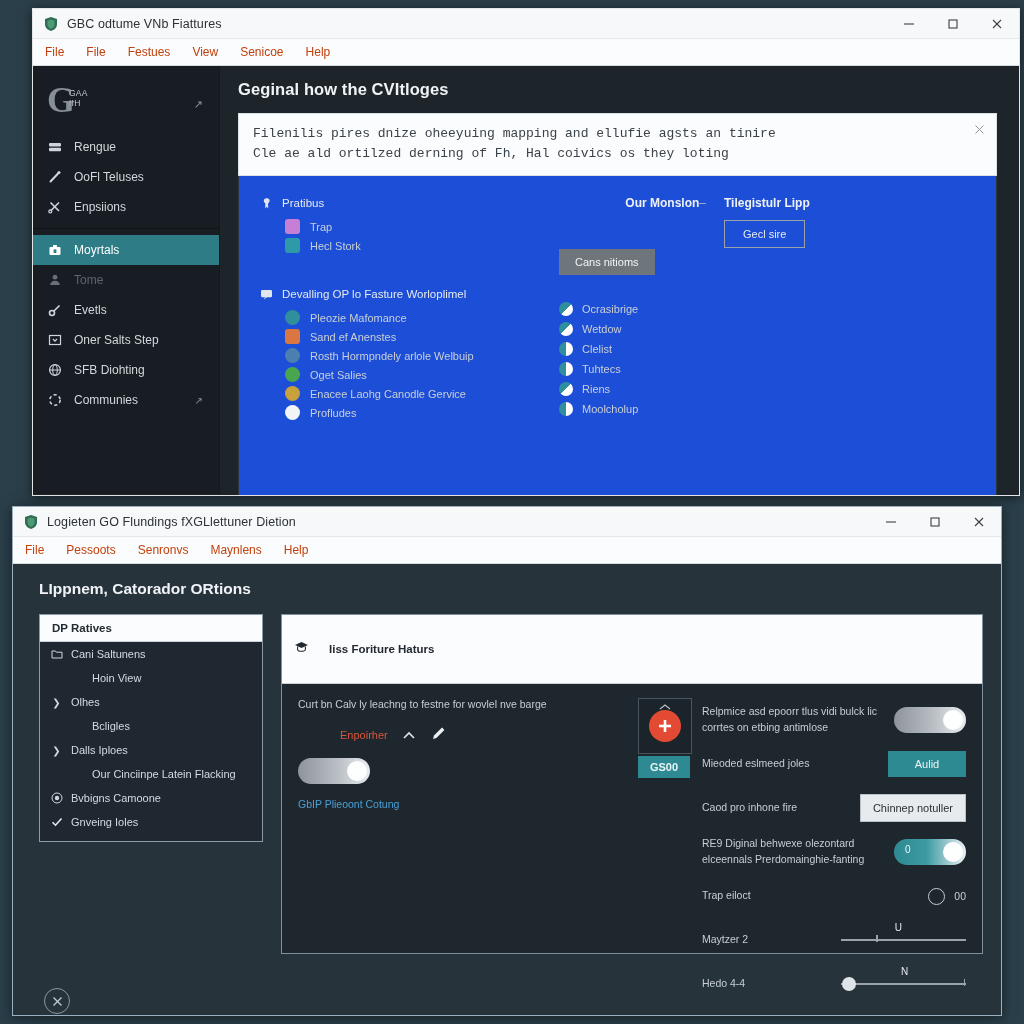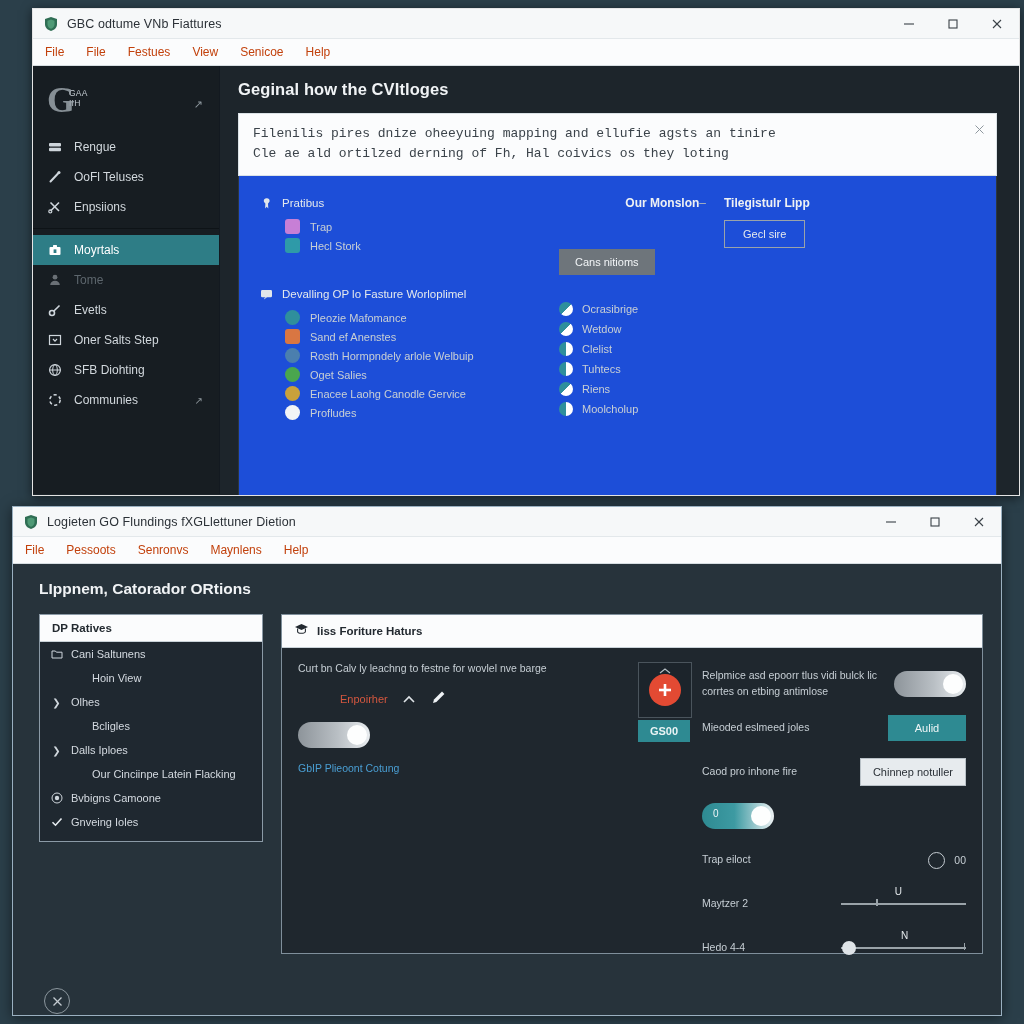--- a/index.html
+++ b/index.html
@@ -131,21 +131,21 @@
     font-size:11px; color:#d4dae0;
   }
   .tree-item .ti { width:13px; height:13px; display:flex; align-items:center; justify-content:center; font-size:10px; color:#cfd6dc; flex-shrink:0; }
   .tree-item .pad { padding-left: 21px; }
 
   .rpanel {
     flex:1; background:#1f272e; border:1px solid #7f8f9b; position:relative;
     height: 338px;
   }
   .rpanel-head {
-    background:#fbfcfd; padding: 7px 12px; display:flex; align-items:center; gap:8px;
+    background:#fbfcfd; padding: 25px 12px; display:flex; align-items:center; gap:20px;
     border-bottom:1px solid #c9d2d8;
   }
   .rpanel-head .rt { font-size:11.5px; color:#222930; font-weight:600; }
   .rpanel-inner { display:flex; padding: 14px 16px; }
 
   .rleft { width: 330px; padding-right: 10px; }
   .rleft .hint { font-size:10.5px; color:#c6ced4; margin-bottom:14px; }
   .rl-red { font-size:11px; color:#d4573f; font-weight:400;padding-left:42px; }
   .rl-link { font-size:10.5px; color:#4a9fd4; }
 
@@ -636,20 +636,21 @@
                 <span class="lbl">Mieoded eslmeed joles</span>
                 <button class="btn-teal">Aulid</button>
               </div>
 
               <div class="rrow">
                 <span class="lbl">Caod pro inhone fire</span>
                 <button class="btn-light">Chinnep notuller</button>
               </div>
 
               <div class="rrow">
+                <span class="lbl">RE9 Diginal behwexe olezontard elceennals Prerdomainghie-fanting</span>
                 <div class="toggle teal">
                   <span class="tv">0</span>
                   <span class="knob"></span>
                 </div>
               </div>
 
               <div class="rrow">
                 <span class="lbl">Trap eiloct</span>
                 <div class="radio-wrap">
                   <span class="radio"></span>

